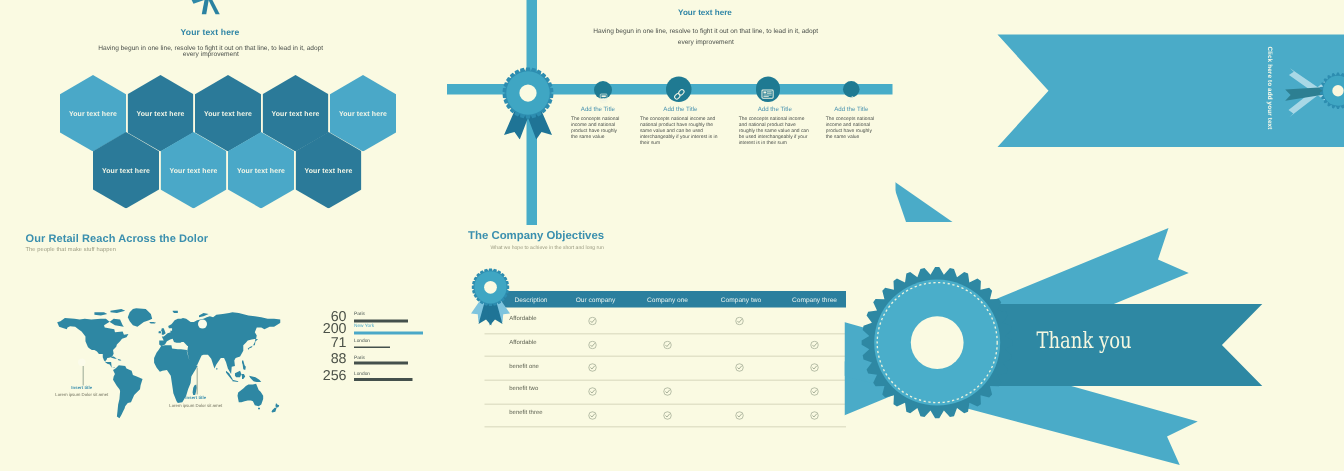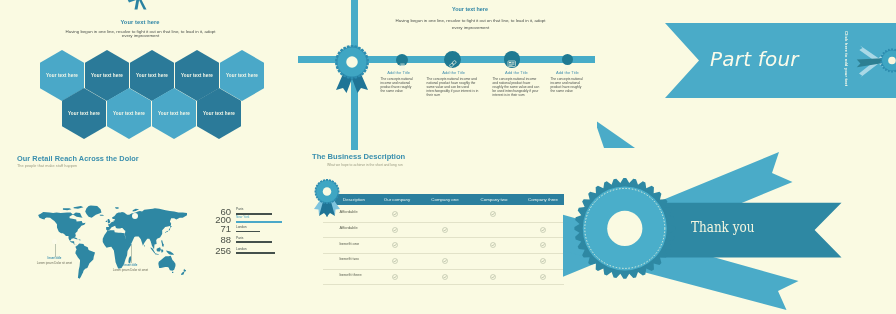--- a/index.html
+++ b/index.html
@@ -199,21 +199,21 @@
             </svg></span>
         </div>
         <div class="tl-item" style="left: 253.5px; top: 70px; width: 34px;">
           <div class="tl-it">Add the Title</div>
           <div class="tl-ib">The concepts national income and national product have roughly the same value</div>
         </div>
       </div>
   </div>
 
   <div class="abs" style="left:297px;top:150px;width:300px;height:164px;overflow:hidden;">
-    <div class="abs ob-title" style="left:15px;top:2px;">The Business Description</div>
+    <div class="abs ob-title" style="left:15px;top:2px;">The Company Objectives</div>
     <div class="abs ob-sub" style="left:30px;top:13px;">What we hope to achieve in the short and long run</div>
     <div class="abs" style="left:25.5px;top:44.3px;width:241.5px;height:10.9px;background:#2b7f9e;"></div>
     <div class="abs" id="ob-table" style="left:0;top:0;width:300px;height:164px;">
         <div class="ob-hcell" style="left: 27px; top: 46.6px; width: 60px;">Description</div>
         <div class="ob-hcell" style="left: 70px; top: 46.6px; width: 60px;">Our company</div>
         <div class="ob-hcell" style="left: 118px; top: 46.6px; width: 60px;">Company one</div>
         <div class="ob-hcell" style="left: 167px; top: 46.6px; width: 60px;">Company two</div>
         <div class="ob-hcell" style="left: 216px; top: 46.6px; width: 60px;">Company three</div>
         <div class="ob-rowlab" style="left: 42.5px; top: 60.2px;">Affordable</div>
         <div class="ob-chk" style="left: 95px; top: 61px;"><svg viewBox="0 0 24 24" width="100%" height="100%">
@@ -306,21 +306,20 @@
         <path d="M263 45.5 L290 64 L288.5 68.5 L262.3 50 L265.5 47.9 Z" fill="#a9d8e6"></path>
         <path d="M262.7 78 L290 57 L288.5 52.5 L262 73.4 L265.2 75.7 Z" fill="#a9d8e6"></path>
         <path d="M259.8 59.6 L285 58.2 L285 63.2 L259.8 67.2 L263.4 63.4 Z" fill="#2d7f92"></path>
         <g id="rosette-scallop-c">
             <path d="M293.55 50.40 L294.44 48.31 L295.56 48.31 L296.45 50.40 L296.45 50.40 L297.90 48.65 L298.97 48.96 L299.24 51.22 L299.24 51.22 L301.12 49.95 L302.06 50.55 L301.68 52.79 L301.68 52.79 L303.85 52.10 L304.58 52.94 L303.58 54.99 L303.58 54.99 L305.85 54.93 L306.32 55.94 L304.79 57.63 L304.79 57.63 L306.98 58.21 L307.14 59.32 L305.20 60.50 L305.20 60.50 L307.14 61.68 L306.98 62.79 L304.79 63.37 L304.79 63.37 L306.32 65.06 L305.85 66.07 L303.58 66.01 L303.58 66.01 L304.58 68.06 L303.85 68.90 L301.68 68.21 L301.68 68.21 L302.06 70.45 L301.12 71.05 L299.24 69.78 L299.24 69.78 L298.97 72.04 L297.90 72.35 L296.45 70.60 L296.45 70.60 L295.56 72.69 L294.44 72.69 L293.55 70.60 L293.55 70.60 L292.10 72.35 L291.03 72.04 L290.76 69.78 L290.76 69.78 L288.88 71.05 L287.94 70.45 L288.32 68.21 L288.32 68.21 L286.15 68.90 L285.42 68.06 L286.42 66.01 L286.42 66.01 L284.15 66.07 L283.68 65.06 L285.21 63.37 L285.21 63.37 L283.02 62.79 L282.86 61.68 L284.80 60.50 L284.80 60.50 L282.86 59.32 L283.02 58.21 L285.21 57.63 L285.21 57.63 L283.68 55.94 L284.15 54.93 L286.42 54.99 L286.42 54.99 L285.42 52.94 L286.15 52.10 L288.32 52.79 L288.32 52.79 L287.94 50.55 L288.88 49.95 L290.76 51.22 L290.76 51.22 L291.03 48.96 L292.10 48.65 L293.55 50.40 Z" fill="#2d8db0"></path>
           </g>
         <circle cx="295" cy="60.5" r="10" fill="#3fa6c3"></circle>
         <circle cx="295" cy="60.5" r="3.8" fill="#fbf7dd"></circle>
       </g>
     </svg>
-    <div class="abs pf-text" style="left:113px;top:47px;">Part four</div>
     <div class="abs pf-vert" style="left:247px;top:31px;">Click here to add your text</div>
     <svg class="abs" style="left:-4px;top:118px;" width="44" height="32" viewBox="0 0 44 32">
       <path d="M1.3 1.7 L42 30 L11 30 Z" fill="#4aabc8"></path>
     </svg>
   </div>
 
   <div class="abs" style="left:563px;top:150px;width:299px;height:164px;overflow:hidden;">
     <svg class="abs" style="left:0;top:0;" width="299" height="164" viewBox="0 0 299 164">
 
       <path d="M-10 95 L216 2 L209 23 L229.5 32 L-10 131 Z" fill="#4aabc8"></path>

